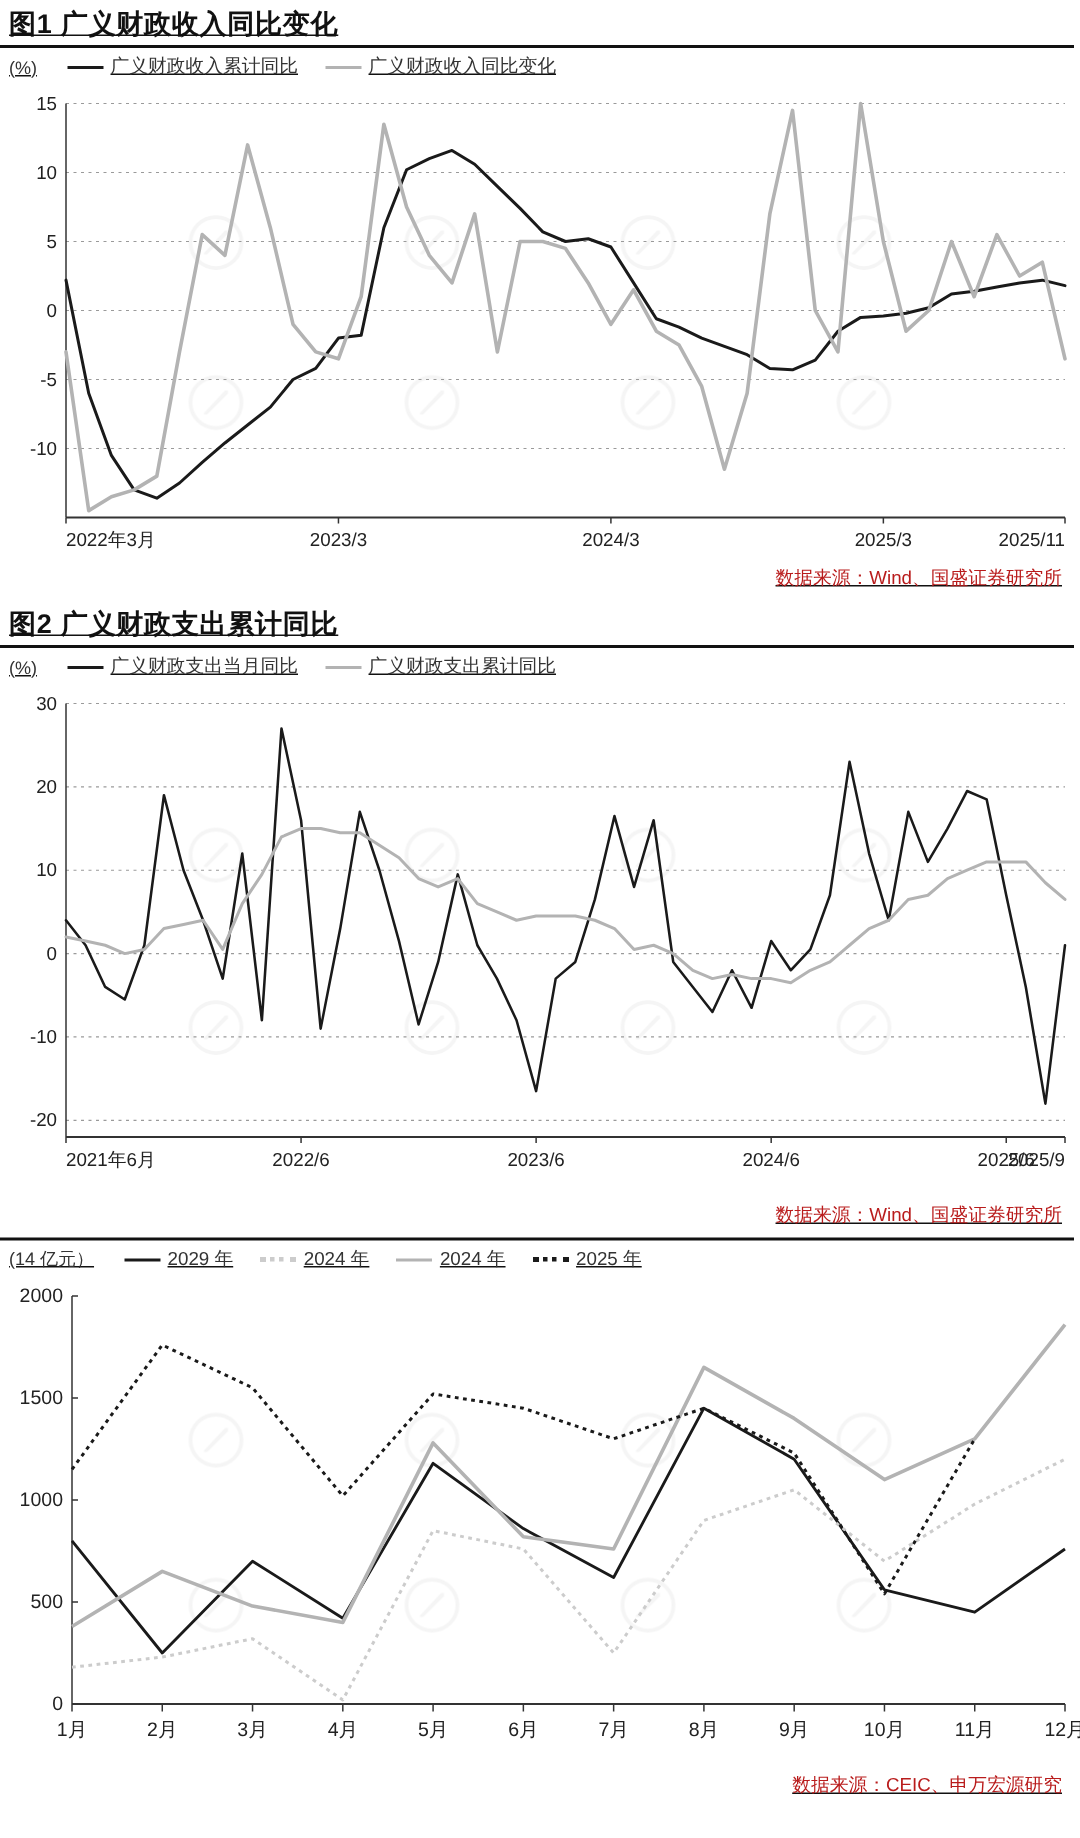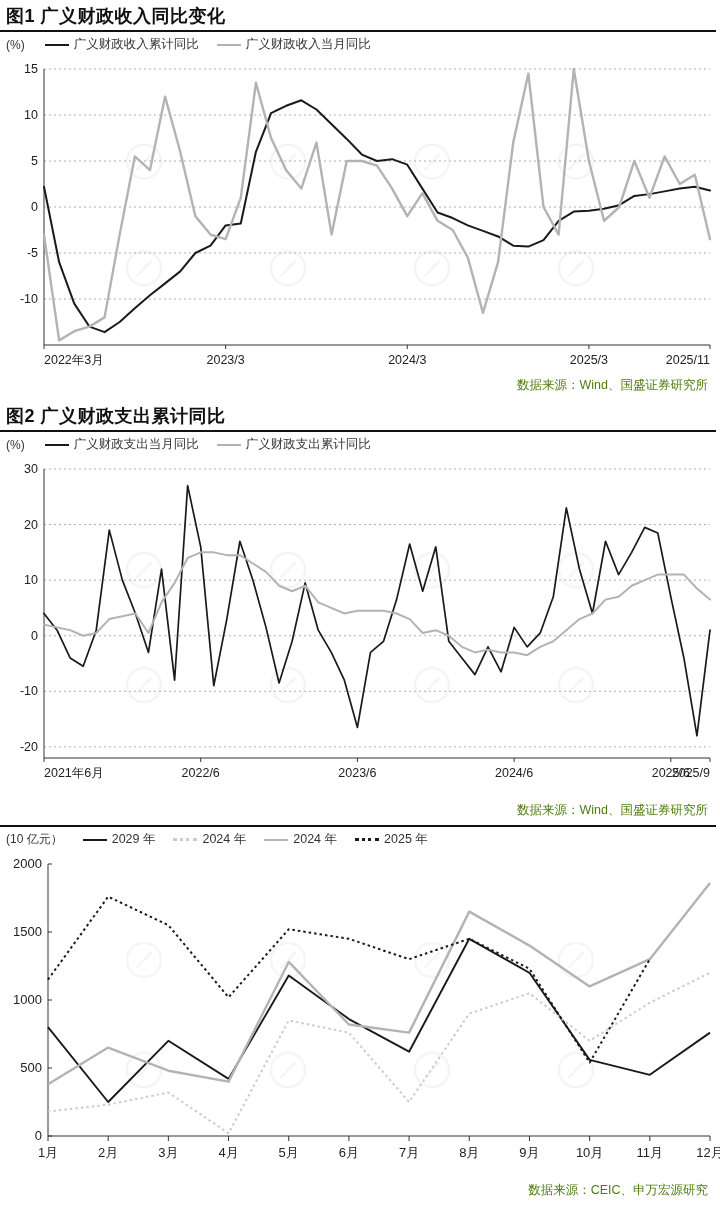--- a/index.html
+++ b/index.html
@@ -1,45 +1,45 @@
 <!DOCTYPE html>
 <html><head>
 <meta charset="utf-8">
 <style>
   html,body{margin:0;padding:0;background:#ffffff;}
   body{width:720px;height:1225px;font-family:"Liberation Sans","DejaVu Sans",sans-serif;color:#111;}
   .page{position:relative;width:720px;height:1225px;overflow:hidden;}
-  .fig{position:relative;width:716px;}
+  .fig{position:relative;width:716px;text-decoration:underline;}
   .fig-title{font-size:18px;font-weight:bold;color:#111;padding:4px 6px 2px 6px;letter-spacing:0.5px;}
   .rule{height:2px;background:#111;margin:0 0 2px 0;}
   .legend{display:flex;align-items:center;gap:18px;padding:2px 0 2px 6px;font-size:12.5px;color:#333;flex-wrap:wrap;}
   .legend .unit{font-size:12px;color:#333;margin-right:2px;}
   .legend-item{display:flex;align-items:center;gap:5px;white-space:nowrap;}
   .swatch{display:inline-block;width:24px;height:0;border-top-width:2.5px;border-top-style:solid;}
   .plotwrap{position:relative;}
   svg{display:block;}
-  .src{font-size:12.5px;color:#4d7c0f;text-align:right;padding:2px 8px 6px 0;}
+  .src{font-size:12.5px;color:#b91c1c;text-align:right;padding:2px 8px 6px 0;}
 </style>
 </head>
 <body>
 
 <div class="page">
 
   <div class="fig">
     <div class="fig-title">图1 广义财政收入同比变化</div>
     <div class="rule"></div>
     <div class="legend">
       <span class="unit">(%)</span>
       <span class="legend-item">
         <span class="swatch" style="border-top-color:#1a1a1a;"></span>
         <span>广义财政收入累计同比</span>
       </span>
       <span class="legend-item">
         <span class="swatch" style="border-top-color:#b3b3b3;"></span>
-        <span>广义财政收入当月同比</span>
+        <span>广义财政收入同比变化</span>
       </span>
     </div>
     <div class="plotwrap">
       <svg id="svg1" width="720" height="320" viewBox="0 0 720 320">
           <g opacity="0.09">
             <g transform="translate(144,106.66666666666667)">
               <circle cx="0" cy="0" r="17" fill="none" stroke="#8a8a8a" stroke-width="2.5"></circle>
               <path d="M -8 7 L 6 -8 L 8 -8 L 8 -6 L -6 8 L -8 8 Z" fill="#8a8a8a"></path>
             </g>
             <g transform="translate(288,106.66666666666667)">
@@ -181,21 +181,21 @@
           <text x="710" y="322" text-anchor="end" font-size="12.5" fill="#222" font-family="&quot;Liberation Sans&quot;,sans-serif">2025/9</text>
           <line x1="710" y1="303" x2="710" y2="307" stroke="#333" stroke-width="1"></line>
         </svg>
     </div>
     <div class="src">数据来源：Wind、国盛证券研究所</div>
   </div>
 
   <div class="fig">
     <div class="rule"></div>
     <div class="legend">
-      <span class="unit">(10 亿元）</span>
+      <span class="unit">(14 亿元）</span>
       <span class="legend-item">
         <span class="swatch" style="border-top-color:#1a1a1a;"></span>
         <span>2029 年</span>
       </span>
       <span class="legend-item">
         <span class="swatch" style="border-top-color:#cccccc;border-top-style:dotted;border-top-width:3px;"></span>
         <span>2024 年</span>
       </span>
       <span class="legend-item">
         <span class="swatch" style="border-top-color:#b3b3b3;"></span>

